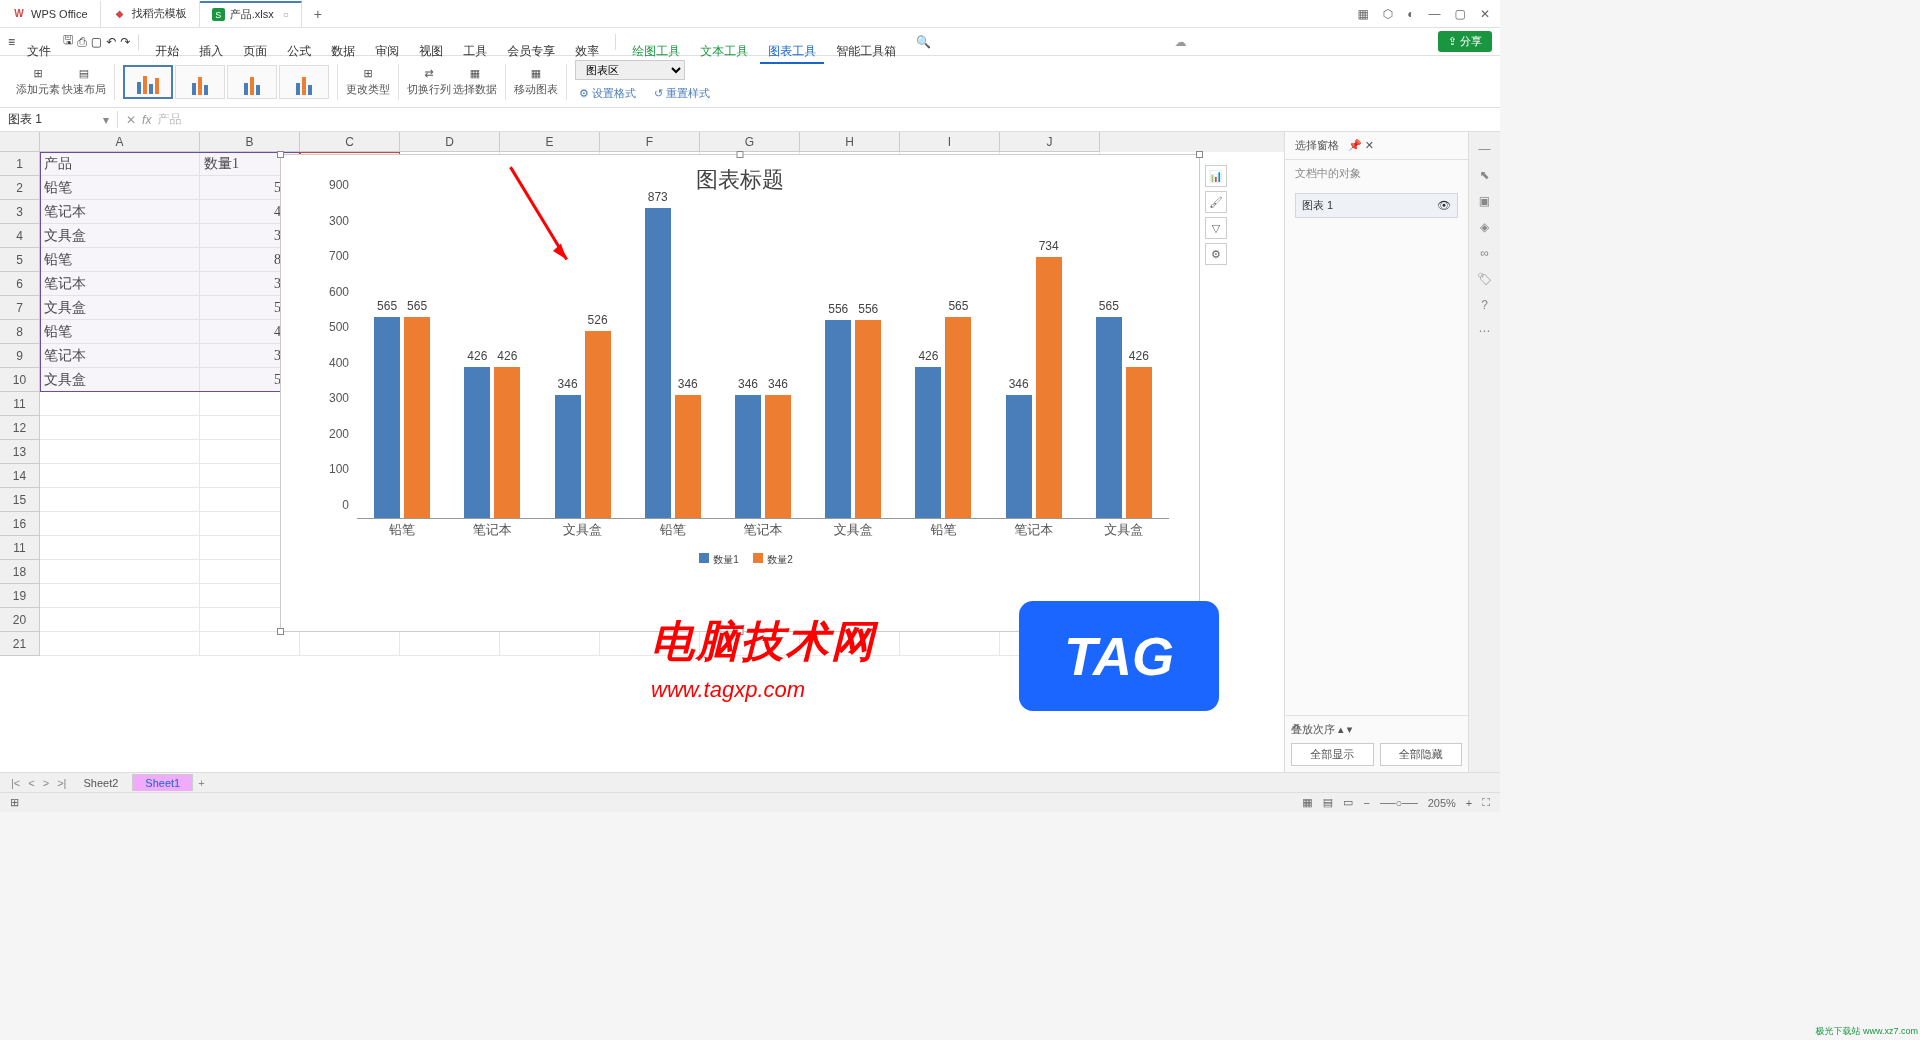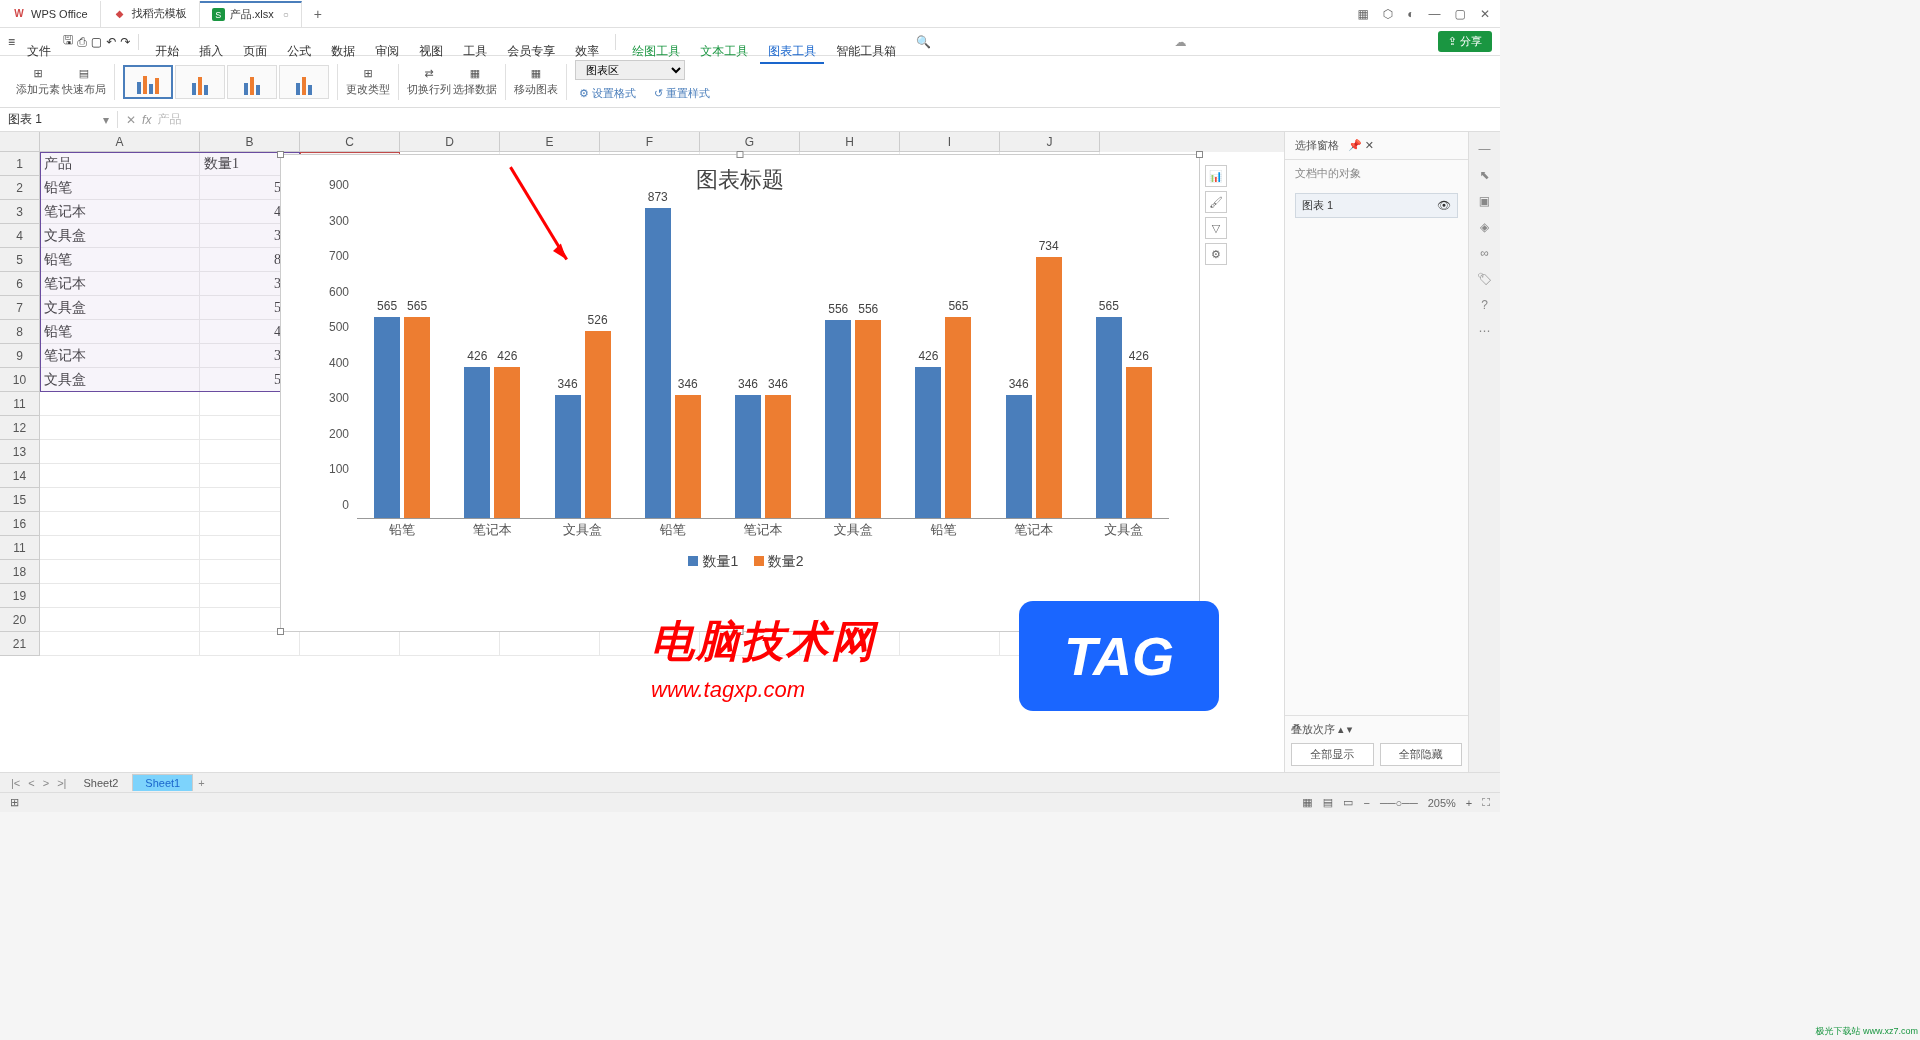--- a/index.html
+++ b/index.html
@@ -71,42 +71,42 @@
 .y-axis { position: absolute; left: 0; top: 0; bottom: 20px; width: 42px; }
 .y-tick { position: absolute; right: 4px; font-size: 12px; color: #555; transform: translateY(-50%); }
 .plot-area { position: absolute; left: 46px; right: 0; top: 0; bottom: 20px; border-bottom: 1px solid #999; }
 .x-labels { position: absolute; left: 46px; right: 0; bottom: -2px; height: 20px; display: flex; }
 .x-label { flex: 1; text-align: center; font-size: 13px; color: #555; font-family: "SimSun", serif; }
 .bar-group { position: absolute; bottom: 0; width: 80px; display: flex; gap: 4px; align-items: flex-end; justify-content: center; }
 .bar { width: 26px; position: relative; }
 .bar.s1 { background: #4a7ebb; }
 .bar.s2 { background: #ed7d31; }
 .bar-label { position: absolute; top: -18px; width: 100%; text-align: center; font-size: 12px; color: #444; }
-.legend { text-align: center; padding: 14px 0 6px; font-size: 14px; color: #444; font-family: "SimSun", serif; }
+.legend { text-align: center; padding: 14px 0 6px; font-size: 10px; color: #444; font-family: "SimSun", serif; }
 .leg-sw { display: inline-block; width: 10px; height: 10px; margin: 0 4px 0 12px; }
 .arrow { position: absolute; left: 210px; top: 20px; color: #ff0000; font-size: 72px; transform: rotate(25deg); pointer-events: none; }
 
 
 .watermark1 { position: absolute; left: 370px; bottom: -40px; font-size: 43px; font-weight: bold; color: #ff0000; font-style: italic; letter-spacing: 2px; }
 .watermark-url { position: absolute; left: 370px; bottom: -72px; font-size: 22px; color: #ff0000; font-style: italic; }
 .tag-box { position: absolute; right: -20px; bottom: -80px; width: 200px; height: 110px; background: #1a66ff; border-radius: 14px; display: flex; align-items: center; justify-content: center; color: #fff; font-size: 54px; font-weight: bold; font-style: italic; }
 
 
 .rp-header { padding: 6px 10px; border-bottom: 1px solid #e0e0e0; display: flex; align-items: center; color: #555; gap: 9px; }
 .rp-body { flex: 1; padding: 6px 10px; }
 .rp-item { padding: 4px 6px; background: #eef2f7; border: 1px solid #d0d8e0; display: flex; justify-content: space-between; align-items: center; font-size: 11px; }
 .rp-footer { padding: 6px; border-top: 1px solid #e0e0e0; display: flex; flex-direction: column; gap: 6px; font-size: 11px; color: #555; }
 .rp-btns { display: flex; gap: 6px; }
 .rp-btn { flex: 1; border: 1px solid #ccc; padding: 3px 0; text-align: center; background: #fff; }
 
 
 .sheet-tabs { height: 20px; background: #f0f0f0; display: flex; align-items: center; padding: 0 8px; gap: 2px; font-size: 11px; border-top: 1px solid #ddd; }
 .st-nav { color: #888; padding: 0 3px; }
 .st-tab { padding: 2px 12px; color: #555; }
-.st-tab.active { background: #7dd3fc; border: 1px solid #ccc; border-bottom: none; color: #1a66cc; }
+.st-tab.active { background: #f0abfc; border: 1px solid #ccc; border-bottom: none; color: #1a66cc; }
 
 
 .statusbar { height: 20px; background: #f0f0f0; display: flex; align-items: center; padding: 0 10px; font-size: 11px; color: #666; justify-content: space-between; border-top: 1px solid #ddd; }
 .status-right { display: flex; align-items: center; gap: 10px; }
 .corner-logo { position: absolute; right: 2px; bottom: 2px; font-size: 9px; color: #1a9641; }
 </style>
 </head>
 <body>
 
 <div class="titlebar">

